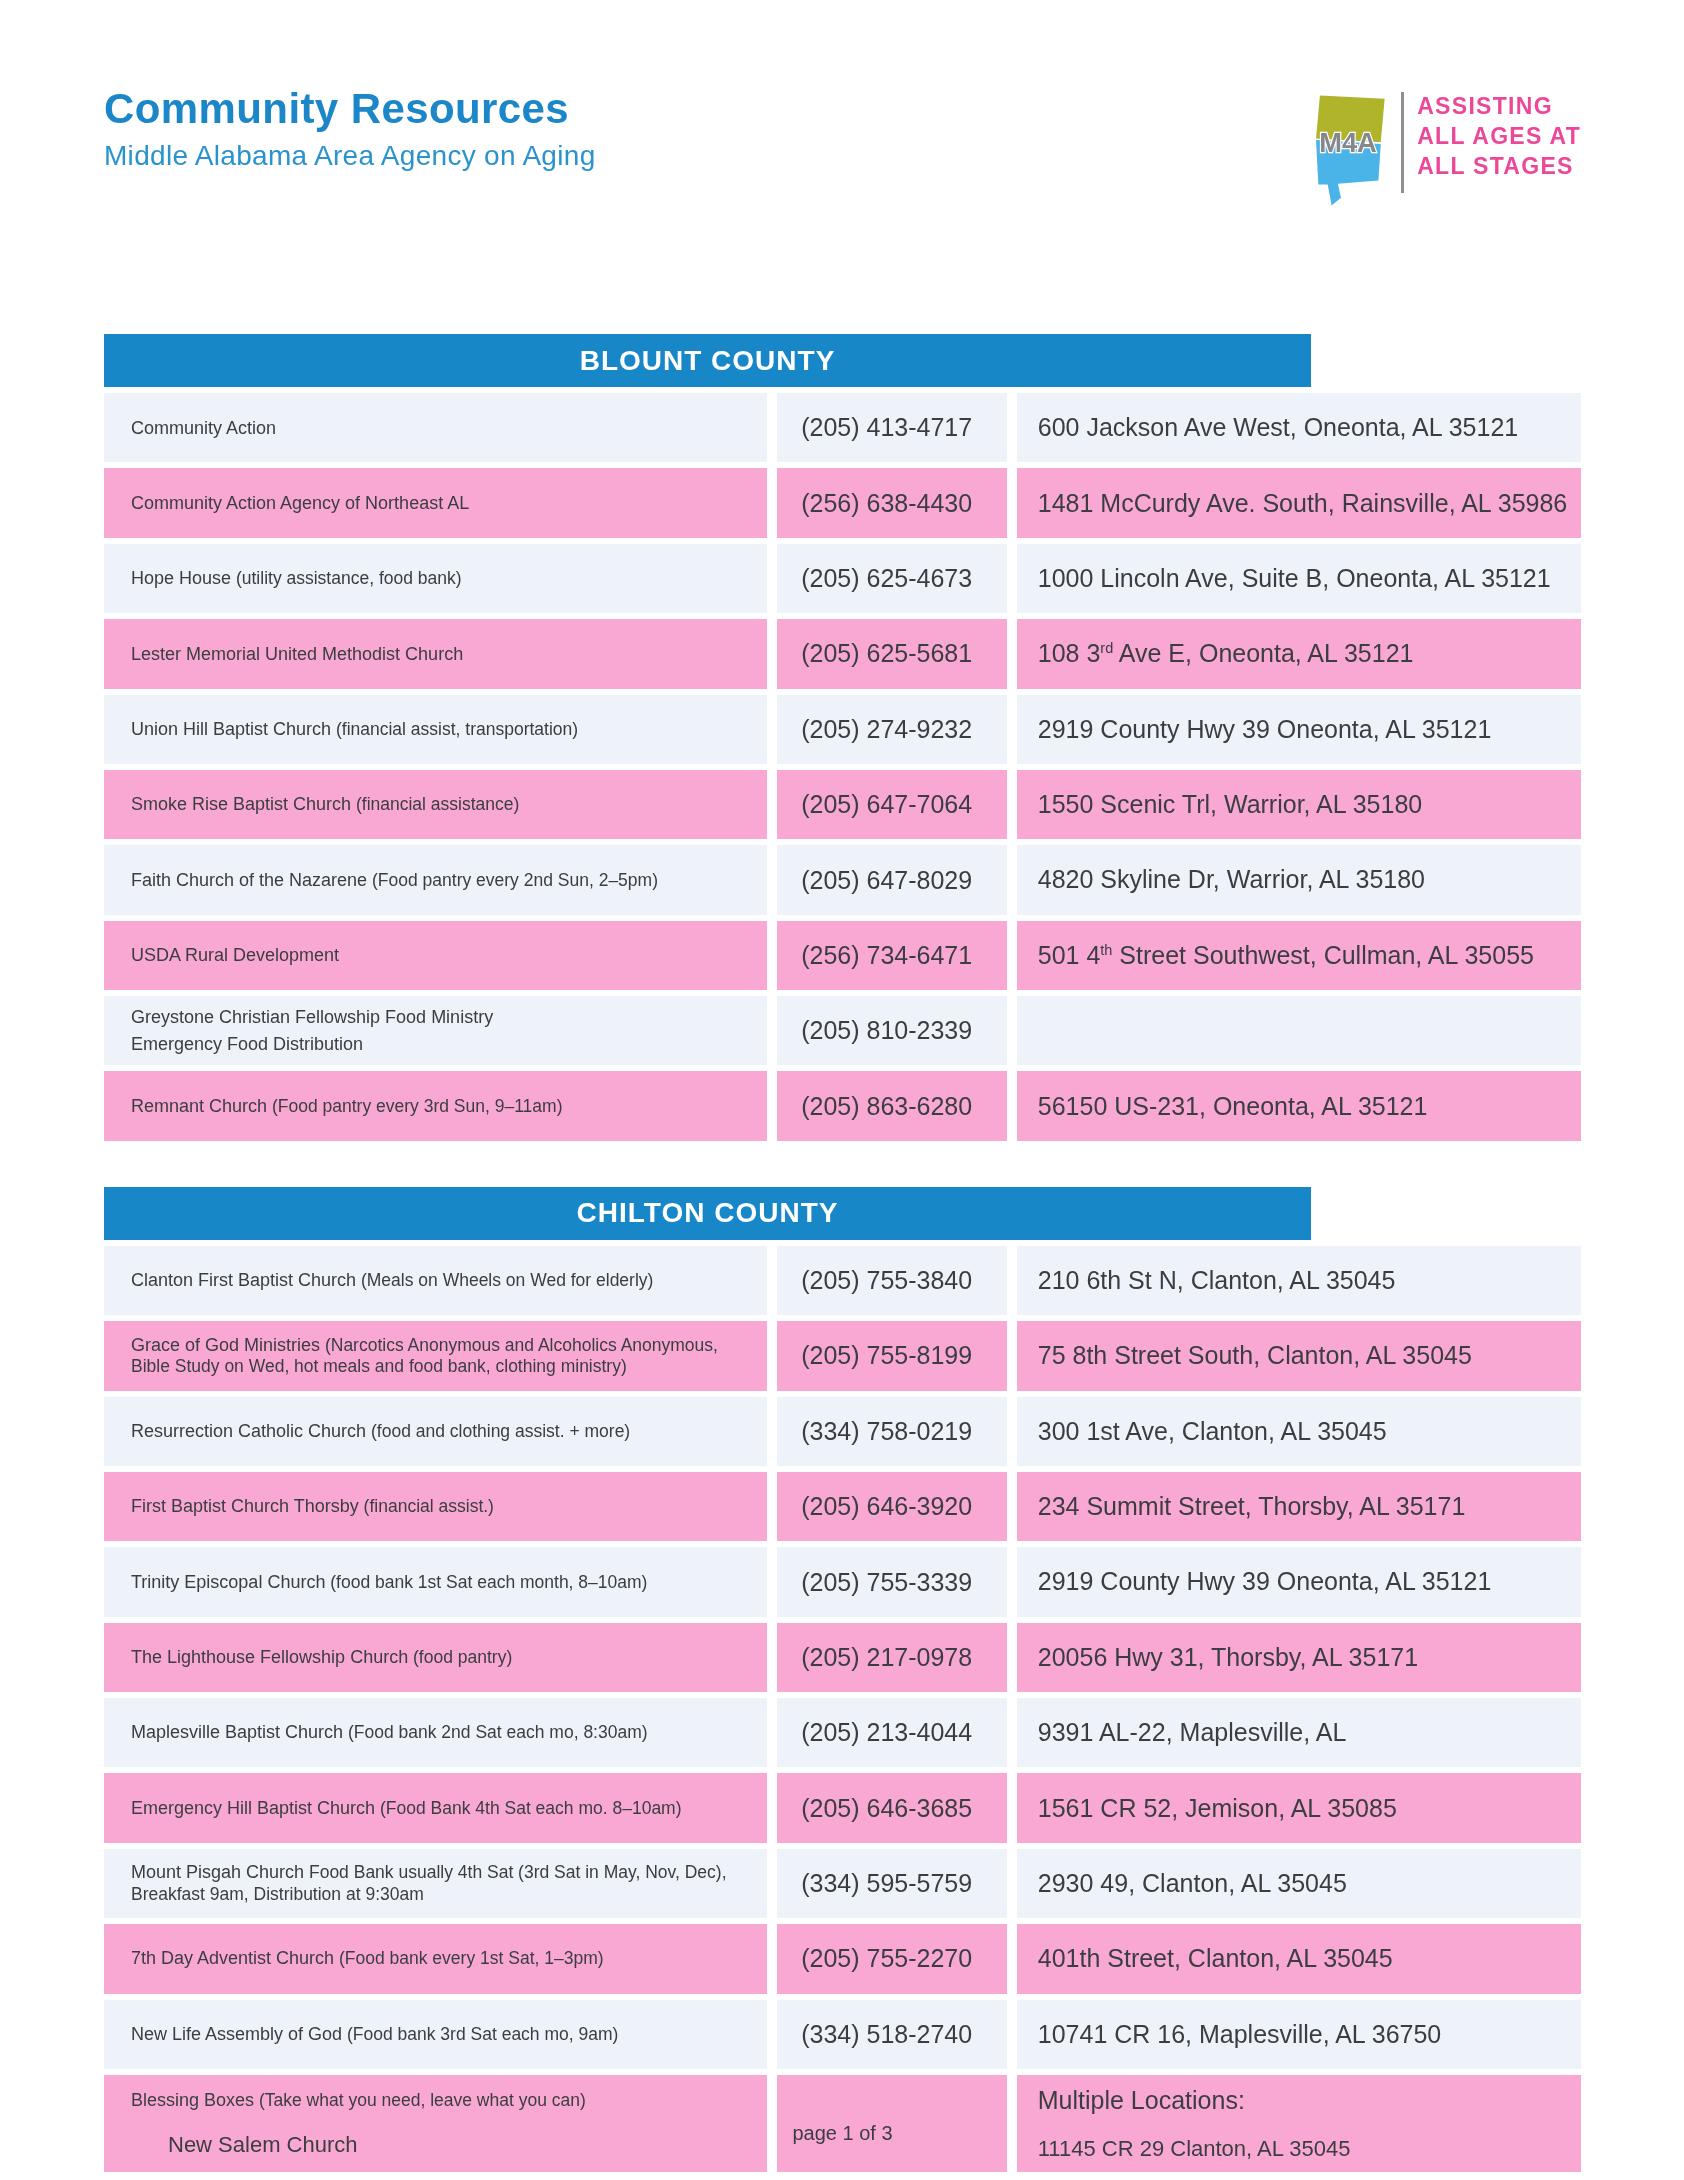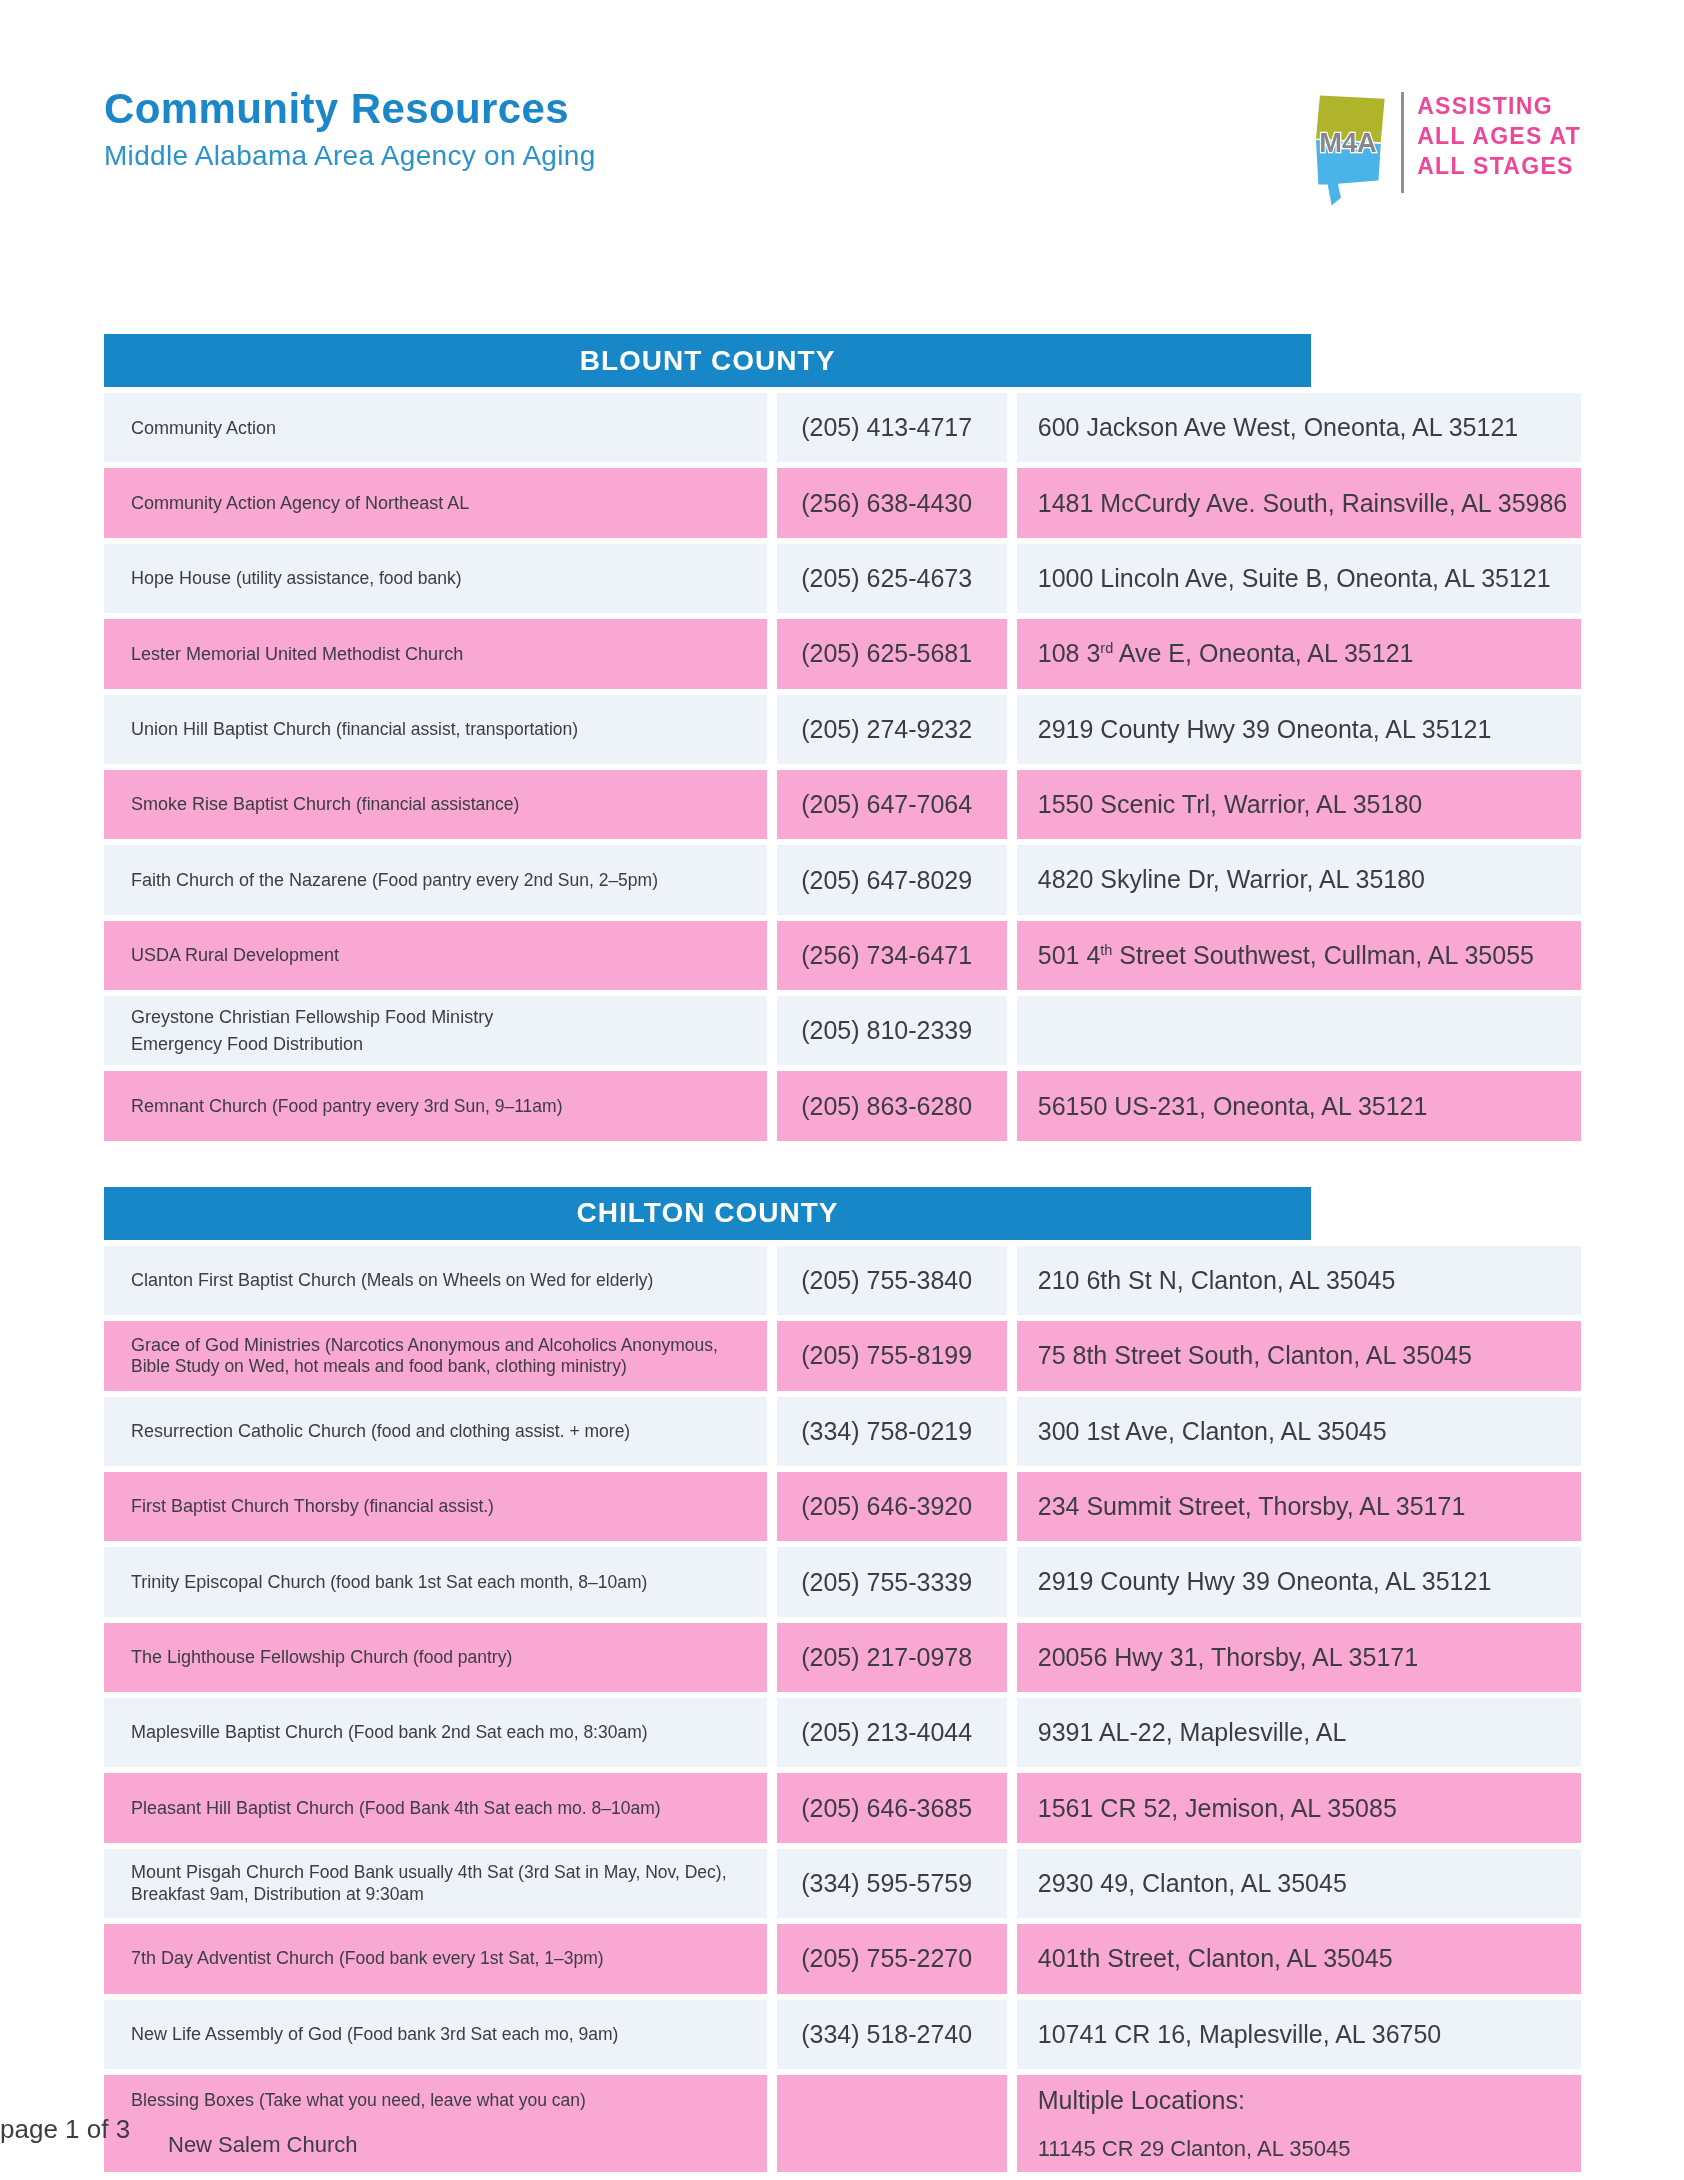--- a/index.html
+++ b/index.html
@@ -37,21 +37,21 @@
   .note{font-size:17.5px;}
   .subline{font-size:18px;margin-top:5.1px;}
   .phone-cell{display:flex;align-items:center;padding-left:24px;font-size:25px;}
   .addr-cell{display:flex;flex-direction:column;justify-content:center;padding:10.2px 12px 10.2px 20.4px;}
   .addr-main,.addr-heading{font-size:25px;line-height:1.25;}
   sup{font-size:14.5px;}
   .sub-item{font-size:22px;line-height:25.6px;margin-top:19.6px;}
   .name-cell .sub-item{padding-left:37px;}
 
   
-  .footer{position:absolute;left:0;right:0;bottom:36px;font-size:26px;color:#3b3d42;}
+  .footer{position:absolute;left:0;right:0;bottom:36px;text-align:center;font-size:20px;color:#3b3d42;}
 </style>
 </head>
 <body>
 
 <div class="page">
 
   <header class="doc-header">
     <div>
       <div class="title">Community Resources</div>
       <div class="subtitle">Middle Alabama Area Agency on Aging</div>
@@ -258,21 +258,21 @@
           </div>
           <div class="cell phone-cell">
             <span>(205) 213-4044</span>
           </div>
           <div class="cell addr-cell">
             <div class="addr-main">9391 AL-22, Maplesville, AL</div>
           </div>
         </div>
         <div class="row dark">
           <div class="cell name-cell">
-            <div class="nameline"><span class="org">Pleasant Hill Baptist Church</span><span class="note">  (Food Bank 4th Sat each mo. 8–10am)</span></div>
+            <div class="nameline"><span class="org">Emergency Hill Baptist Church</span><span class="note">  (Food Bank 4th Sat each mo. 8–10am)</span></div>
           </div>
           <div class="cell phone-cell">
             <span>(205) 646-3685</span>
           </div>
           <div class="cell addr-cell">
             <div class="addr-main">1561 CR 52, Jemison, AL 35085</div>
           </div>
         </div>
         <div class="row light">
           <div class="cell name-cell">

